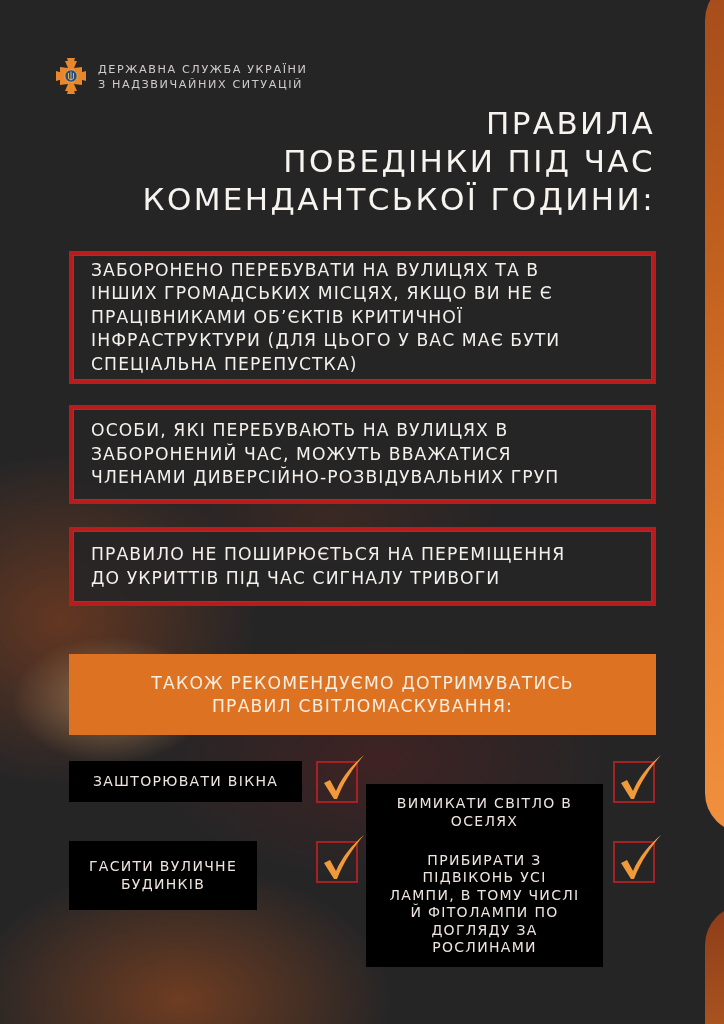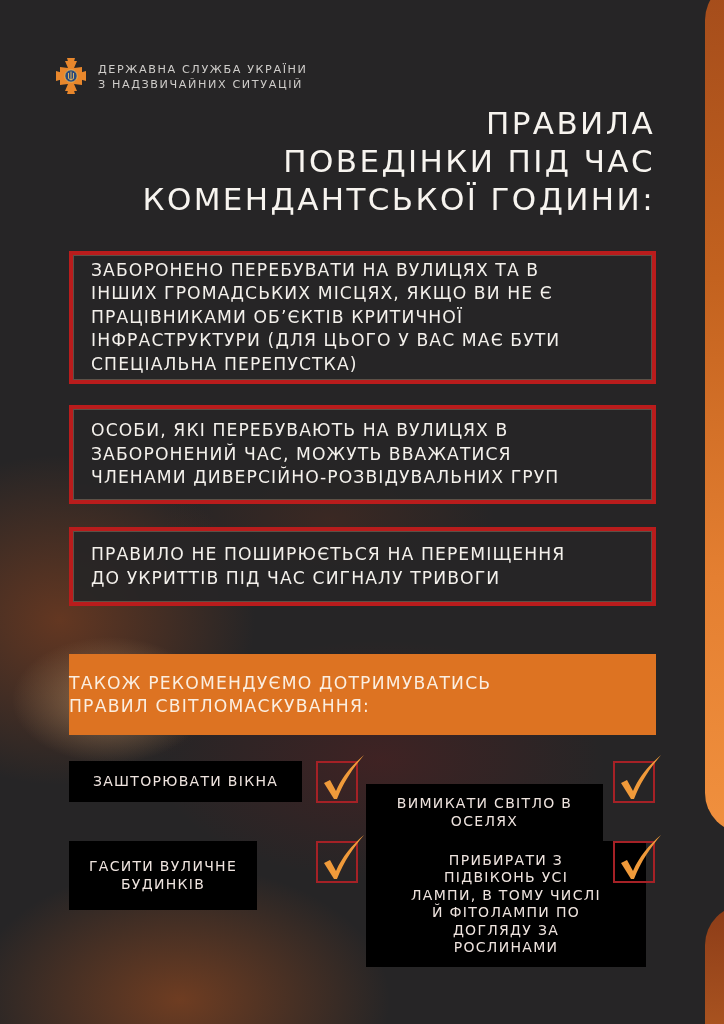--- a/index.html
+++ b/index.html
@@ -51,35 +51,35 @@
     display: flex; flex-direction: column; justify-content: center;
   }
   .rule-box div { white-space: nowrap; }
   #rule-1 { top: 251px; height: 133px; }
   #rule-2 { top: 405px; height: 99px; }
   #rule-3 { top: 527px; height: 79px; }
 
   .banner {
     position: absolute; left: 69px; top: 654px; width: 587px; height: 81px;
     background: #dd7322;
-    display: flex; flex-direction: column; justify-content: center;
+    display: flex; flex-direction: column; align-items: center; justify-content: center;
     font-size: 17.2px; line-height: 22.5px; letter-spacing: 1.2px; color: #fbeee0;
   }
   .banner div { white-space: nowrap; }
 
   .tip {
     position: absolute; background: #000000;
     display: flex; flex-direction: column; align-items: center; justify-content: center;
     text-align: center; font-size: 14px; line-height: 17.5px; letter-spacing: 1.3px; color: #efe4df;
   }
   .tip div { white-space: nowrap; }
   #tip-1 { left: 69px; top: 761px; width: 233px; height: 41px; }
   #tip-2 { left: 366px; top: 761px; width: 237px; height: 57px; margin-top: 23px; }
   #tip-3 { left: 69px; top: 841px; width: 188px; height: 69px; }
-  #tip-4 { left: 366px; top: 841px; width: 280px; height: 126px; }
+  #tip-4 { left: 366px; top: 841px; width: 237px; height: 126px; }
 
   .check {
     position: absolute; width: 42px; height: 42px;
     border: 2px solid #a52126;
   }
   .check svg { position: absolute; left: 2px; top: -10px; width: 46px; height: 50px; overflow: visible; }
   #check-1 { left: 316px; top: 761px; }
   #check-2 { left: 613px; top: 761px; }
   #check-3 { left: 316px; top: 841px; }
   #check-4 { left: 613px; top: 841px; }

